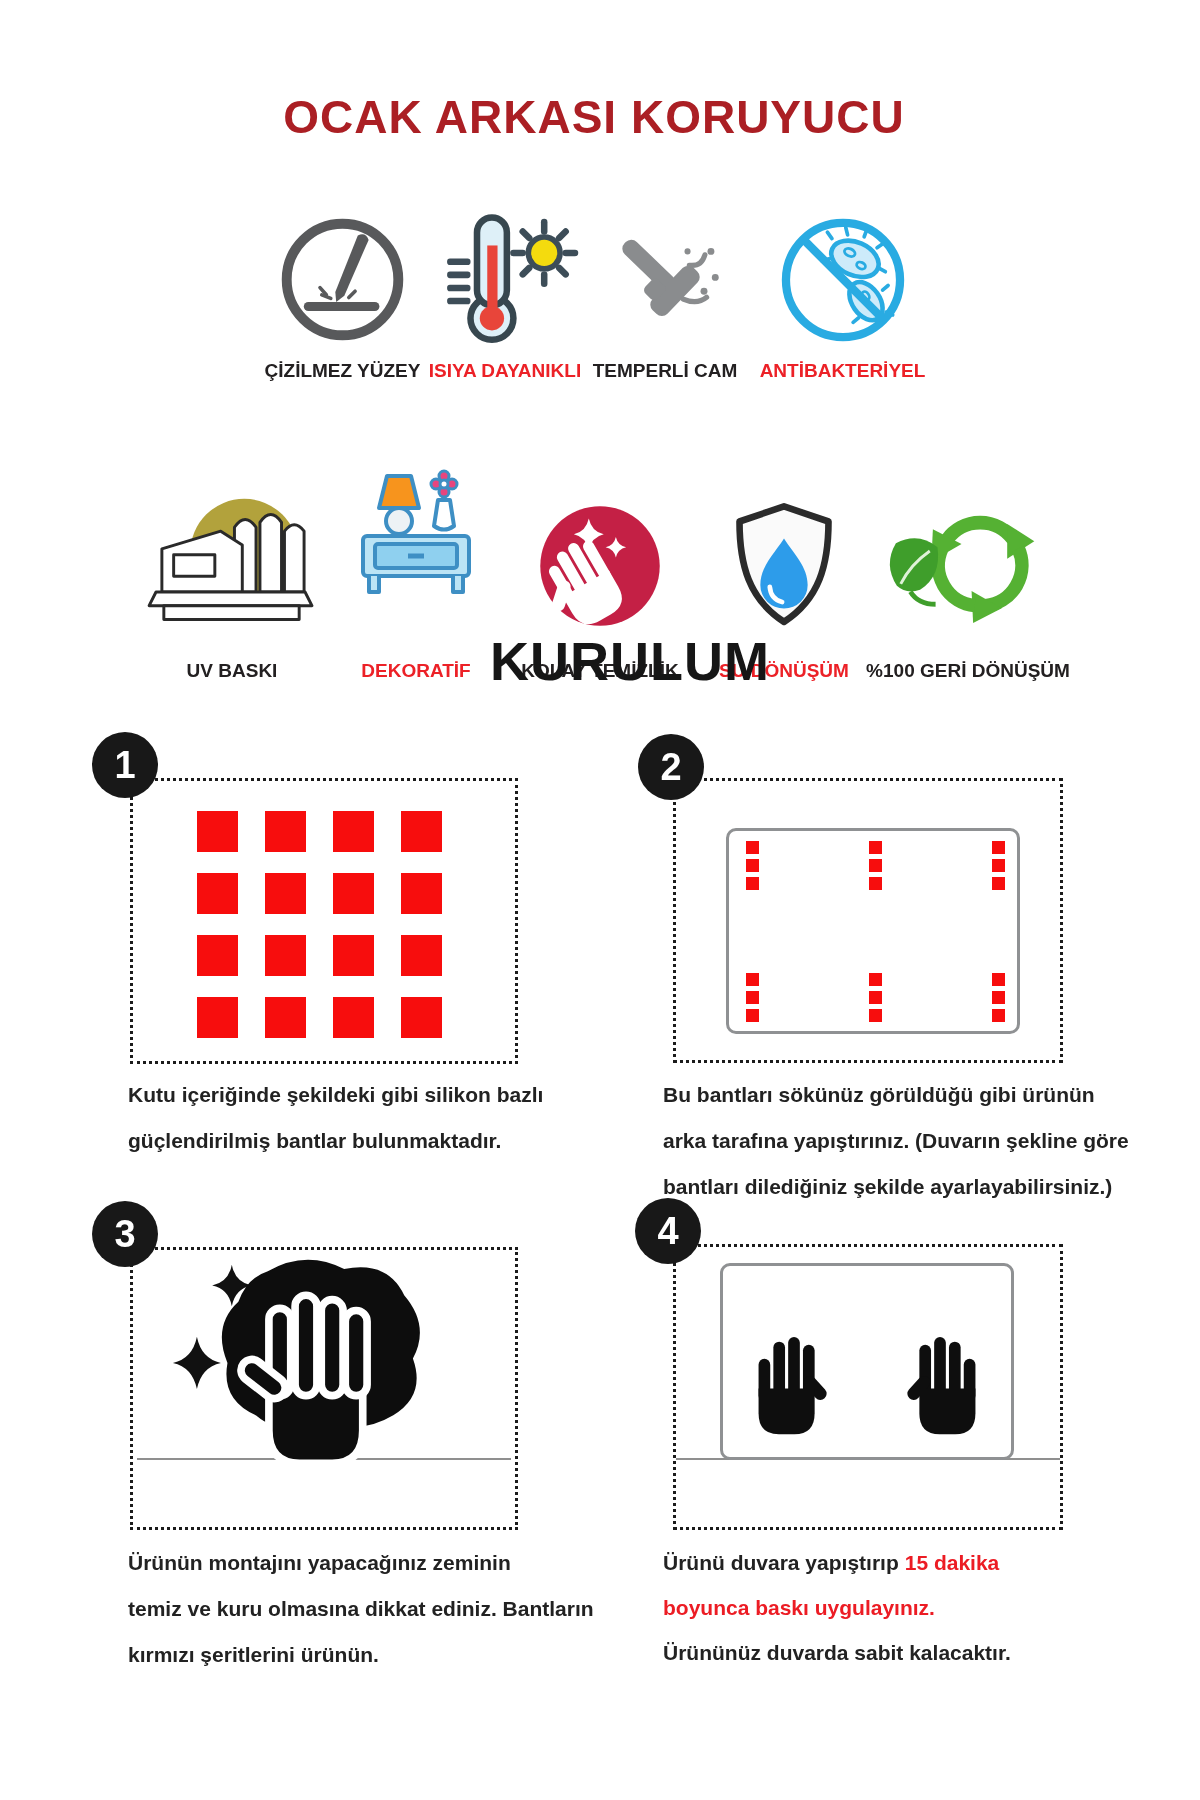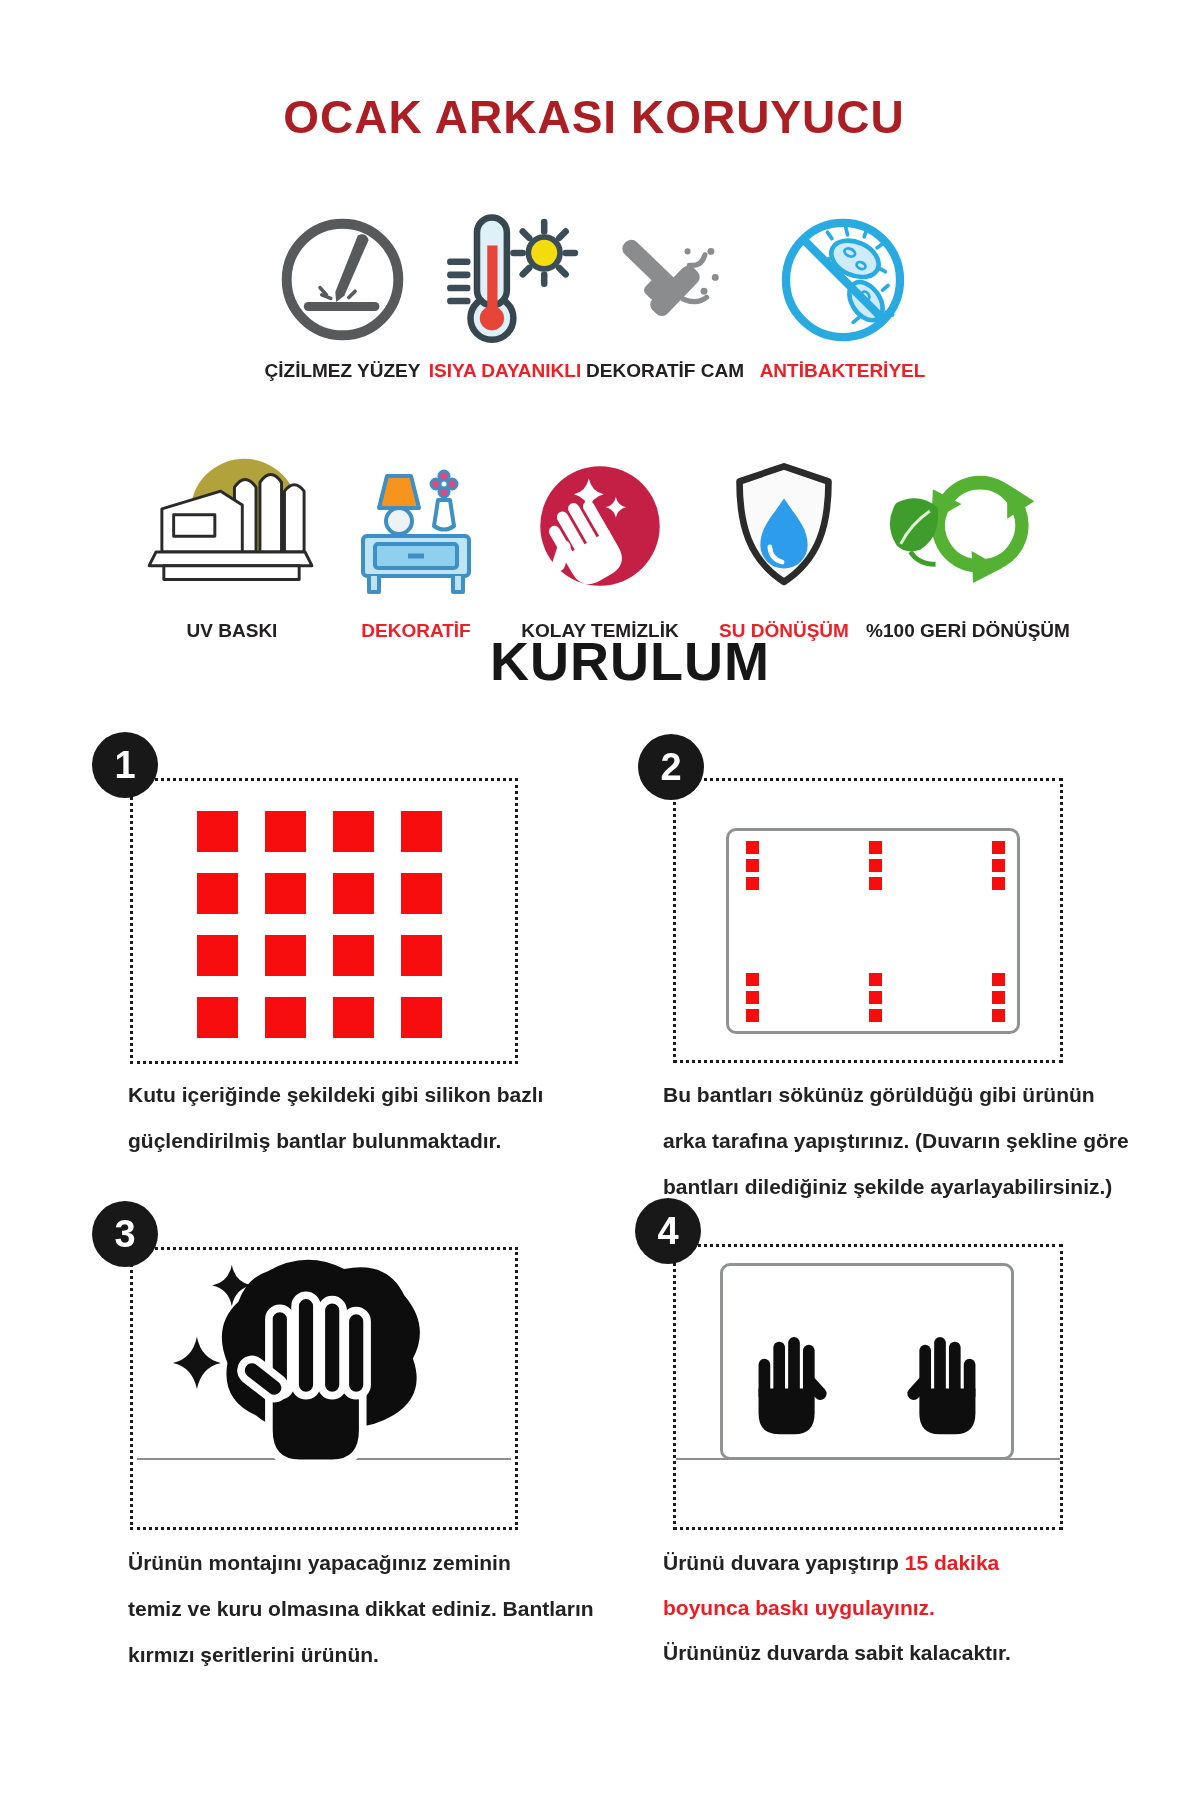--- a/index.html
+++ b/index.html
@@ -116,21 +116,21 @@
             <path d="M96,97 q16,7 27,-2"></path>
           </g>
           <g fill="#8A8C8E">
             <circle cx="128" cy="42" r="4"></circle>
             <circle cx="133" cy="72" r="4"></circle>
             <circle cx="120" cy="88" r="4"></circle>
             <circle cx="101" cy="42" r="3.5"></circle>
           </g>
         </svg>
       </div>
-      <div class="flabel dark">DEKORATİF CAM</div>
+      <div class="flabel dark">TEMPERLİ CAM</div>
     </div>
 
     <div class="fcell" style="width:195px;">
       <div class="icon-box">
         <svg width="138" height="138" viewBox="0 0 150 150">
           <g transform="rotate(24 88 52)">
             <ellipse cx="88" cy="52" rx="27" ry="18" fill="#CDEBFA" stroke="#29ABE2" stroke-width="5"></ellipse>
             <ellipse cx="80" cy="48" rx="6" ry="4" fill="none" stroke="#29ABE2" stroke-width="3"></ellipse>
             <ellipse cx="97" cy="56" rx="5" ry="3.5" fill="none" stroke="#29ABE2" stroke-width="3"></ellipse>
           </g>
@@ -173,21 +173,21 @@
             <path d="M16,60 L76,42 L98,56 L98,104 L16,104 Z"></path>
             <rect x="28" y="66" width="42" height="22"></rect>
             <path d="M10,104 h152 l7,14 H3 Z"></path>
             <path d="M18,118 h138 v14 H18 Z"></path>
           </g>
         </svg>
       </div>
       <div class="flabel dark">UV BASKI</div>
     </div>
 
-    <div class="fcell" style="width:184px;">
+    <div class="fcell" style="width:184px;gap:40px;">
       <div class="icon-box">
         <svg width="150" height="152" viewBox="0 0 150 152">
           <g stroke="#3E8FC4" stroke-width="4" stroke-linejoin="round">
             <path d="M46,26 h24 l8,32 H38 Z" fill="#F7941D"></path>
             <circle cx="58" cy="71" r="13" fill="#EDF2F5"></circle>
             <g stroke-width="3">
               <circle cx="103" cy="26" r="5" fill="#E8457E"></circle>
               <circle cx="103" cy="42" r="5" fill="#E8457E"></circle>
               <circle cx="95" cy="34" r="5" fill="#E8457E"></circle>
               <circle cx="111" cy="34" r="5" fill="#E8457E"></circle>

